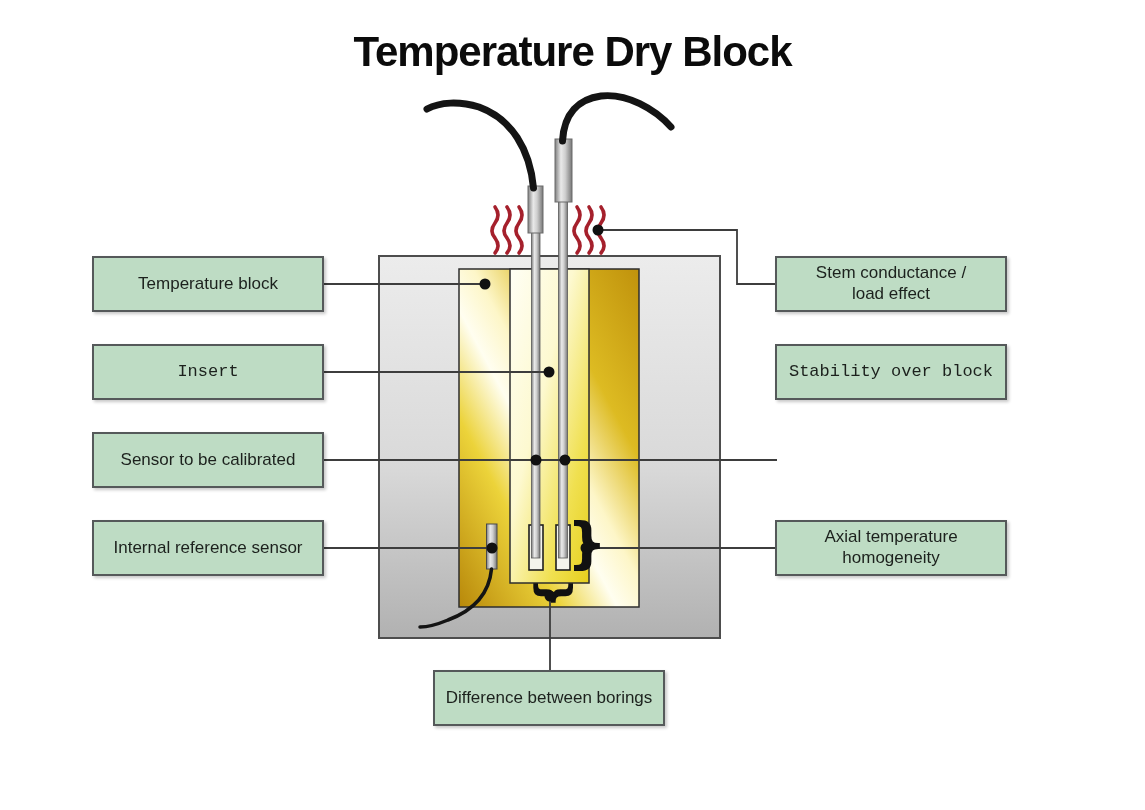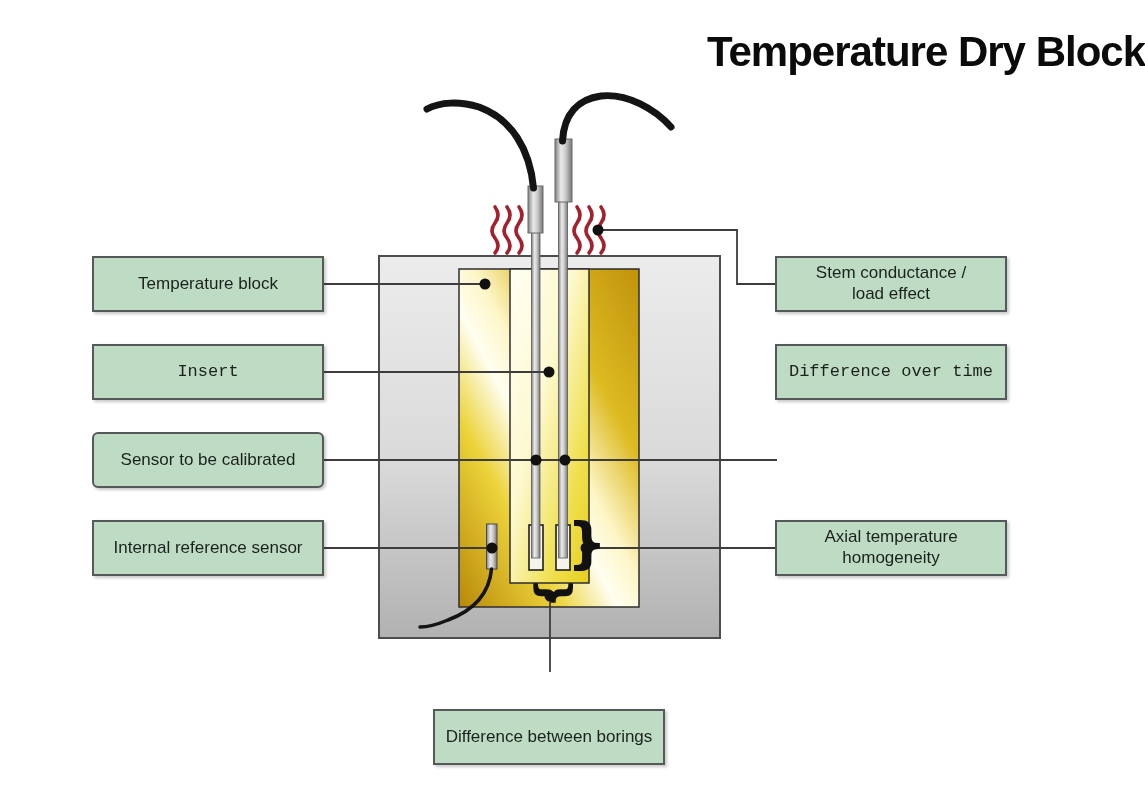--- a/index.html
+++ b/index.html
@@ -1,31 +1,31 @@
 <!DOCTYPE html>
 <html><head>
 <meta charset="utf-8">
 <style>
   html,body{margin:0;padding:0;background:#ffffff;}
   body{width:1145px;height:810px;position:relative;overflow:hidden;
        font-family:"Liberation Sans",sans-serif;}
   .canvas{position:absolute;left:0;top:0;width:1145px;height:810px;}
   .title{position:absolute;left:0;top:28px;width:1145px;margin:0;
-         text-align:right;font-size:42px;font-weight:bold;color:#0b0b0b;
+         text-align:center;font-size:42px;font-weight:bold;color:#0b0b0b;
          letter-spacing:-1px;}
   svg.diagram{position:absolute;left:0;top:0;}
   .box{position:absolute;width:232px;height:56px;background:#bedcc4;
        border:2px solid #55595a;box-sizing:border-box;
        display:flex;align-items:center;justify-content:center;
        text-align:center;font-size:17px;line-height:1.22;color:#1c211d;
        white-space:pre-line;box-shadow:2px 2px 3px rgba(0,0,0,0.22);}
   .col-left{left:92px;justify-content:center;}
   .col-right{left:775px;}
-  .row-1{top:256px;} .row-2{top:344px;font-family:Liberation Mono, monospace;} .row-3{top:432px;border-radius:6px;} .row-4{top:520px;}
-  .box-bottom{left:433px;top:670px;margin-top:39px;}
+  .row-1{top:256px;} .row-2{top:344px;font-family:Liberation Mono, monospace;} .row-3{top:432px;} .row-4{top:520px;}
+  .box-bottom{left:433px;top:670px;}
 </style>
 </head>
 <body>
 
 <div class="canvas">
 
   <h1 class="title">Temperature Dry Block</h1>
 
   <svg class="diagram" width="1145" height="810" viewBox="0 0 1145 810">
     <defs>
@@ -120,21 +120,21 @@
   </div>
   <div class="box col-left row-4">
     <span>Internal reference sensor</span>
   </div>
 
   <div class="box col-right row-1">
     <span>Stem conductance /
 load effect</span>
   </div>
   <div class="box col-right row-2">
-    <span>Difference over time</span>
+    <span>Stability over block</span>
   </div>
   <div class="box col-right row-4">
     <span>Axial temperature
 homogeneity</span>
   </div>
 
   <div class="box box-bottom">
     <span>Difference between borings</span>
   </div>
 

